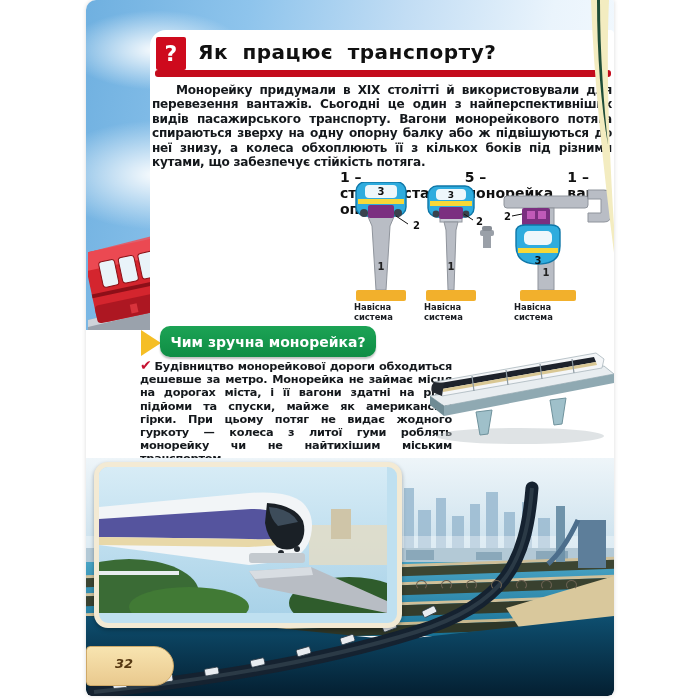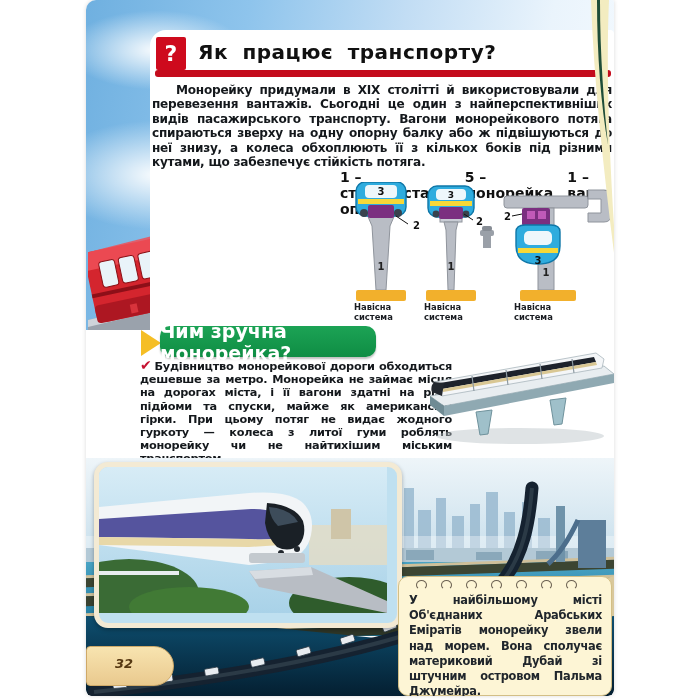--- a/index.html
+++ b/index.html
@@ -26,21 +26,21 @@
   
   #legend{left:254px;top:169px;width:274px;display:flex;gap:14px;justify-content:flex-start;
           font-size:14px;font-weight:bold;color:#111;}
   #diagram-svg{left:254px;top:182px;}
   .caption{position:absolute;top:302px;font-size:8.4px;line-height:10px;font-weight:bold;
            color:#1a1d22;text-align:left;}
   
   #benefit-arrow{left:55px;top:330px;width:20px;height:26px;background:#f5be25;
                  clip-path:polygon(0 0,100% 50%,0 100%);}
   #benefit-box{left:74px;top:326px;width:216px;height:31px;background:linear-gradient(#1ca355,#0f8d44);
-               border-radius:10px;color:#fff;font-weight:bold;font-size:19px;
+               border-radius:10px;color:#fff;font-weight:bold;font-size:14px;
                display:flex;align-items:center;justify-content:center;box-shadow:0 2px 2px rgba(0,0,0,.25);}
   #benefit-body{left:54px;top:359px;width:312px;font-size:11.3px;line-height:13.2px;}
   .check{color:#c51230;font-size:14px;margin-right:3px;}
   #train-illu{left:338px;top:338px;}
   
   #red-train{left:2px;top:168px;}
   
   #photo{left:0;top:458px;width:528px;height:238px;overflow:hidden;border-radius:0 0 6px 6px;}
   
   #inset{left:8px;top:462px;width:298px;height:156px;border:5px solid #f3ead4;border-radius:14px;
@@ -330,23 +330,20 @@
         <path d="M0,52 L152,42 q28,0 36,12 l-4,14 q-8,6 -34,4 L0,70 Z" fill="#55549e"></path>
         <path d="M0,70 L150,72 q26,2 34,-4 l-2,10 L150,80 0,78 Z" fill="#e8d8a8"></path>
         <path d="M168,36 q28,2 36,18 q4,14 -4,24 q-10,8 -22,2 q-10,-10 -12,-24 z" fill="#1a2026"></path>
         <path d="M170,40 q22,2 29,15 l-20,4 q-8,-8 -9,-19 z" fill="#3d4c5a"></path>
         <circle cx="182" cy="86" r="3" fill="#20262c"></circle>
           <circle cx="198" cy="82" r="3" fill="#20262c"></circle>
         <rect x="150" y="86" width="56" height="10" rx="3" fill="#c3c9ce"></rect>
       </svg>
     </div>
 
-    <div id="note" class="abs">
-      <div id="note-text">У найбільшому місті Об'єднаних Арабських Еміратів монорейку звели над морем. Вона сполучає материковий Дубай зі штучним островом Пальма Джумейра.</div>
-    </div>
     <div id="note-rings" class="abs">
       <span class="ring"></span>
         <span class="ring"></span>
       <span class="ring"></span>
         <span class="ring"></span>
       <span class="ring"></span>
         <span class="ring"></span>
       <span class="ring"></span>
     </div>
 

